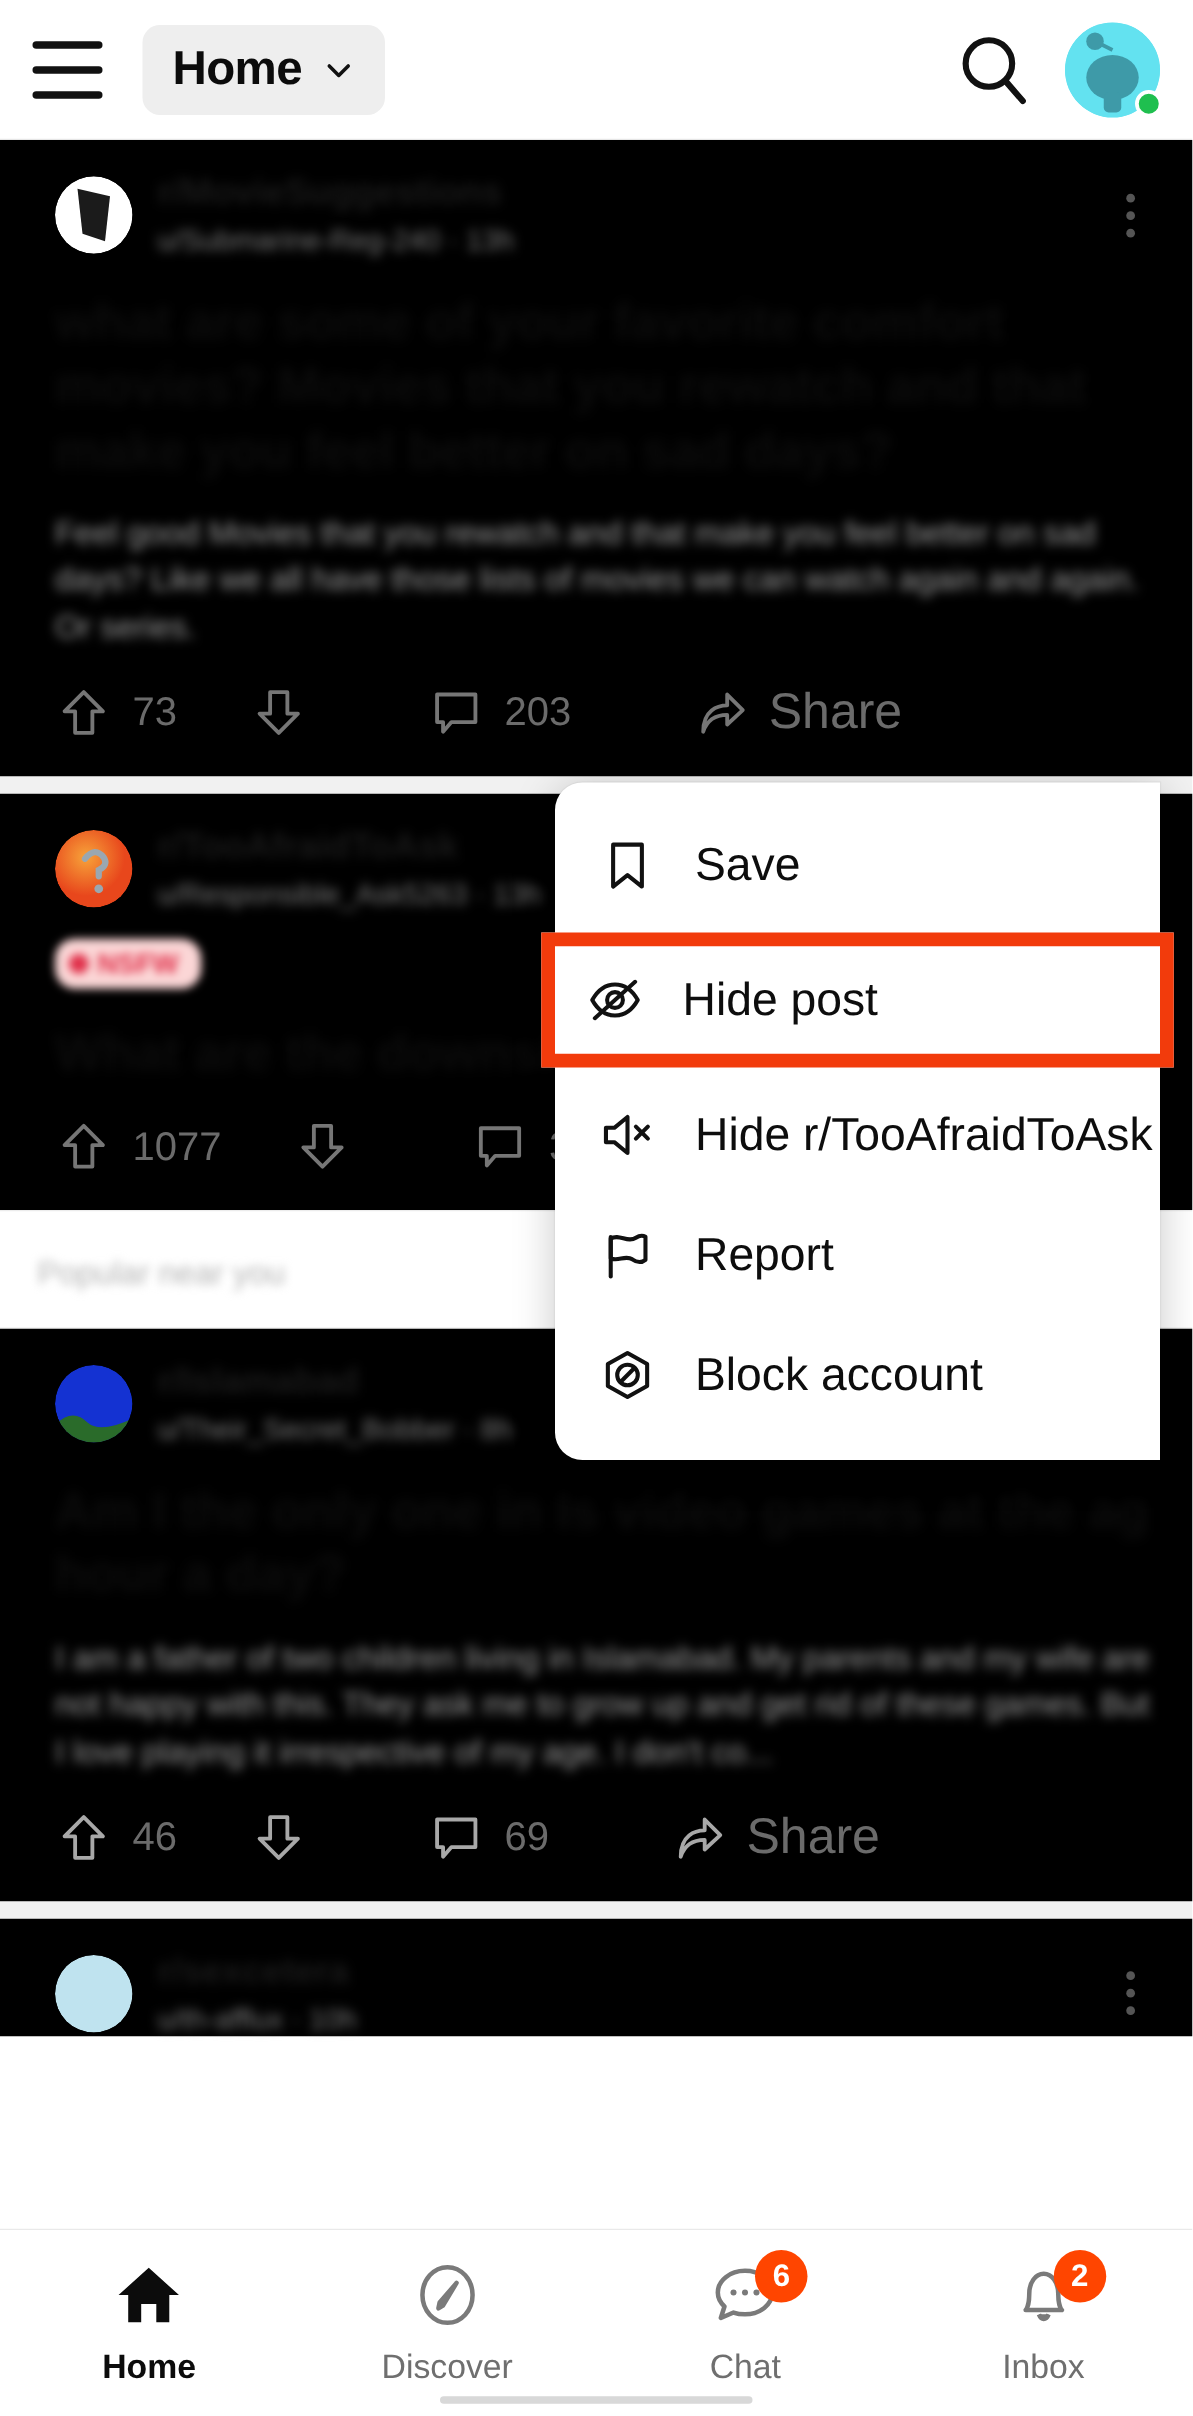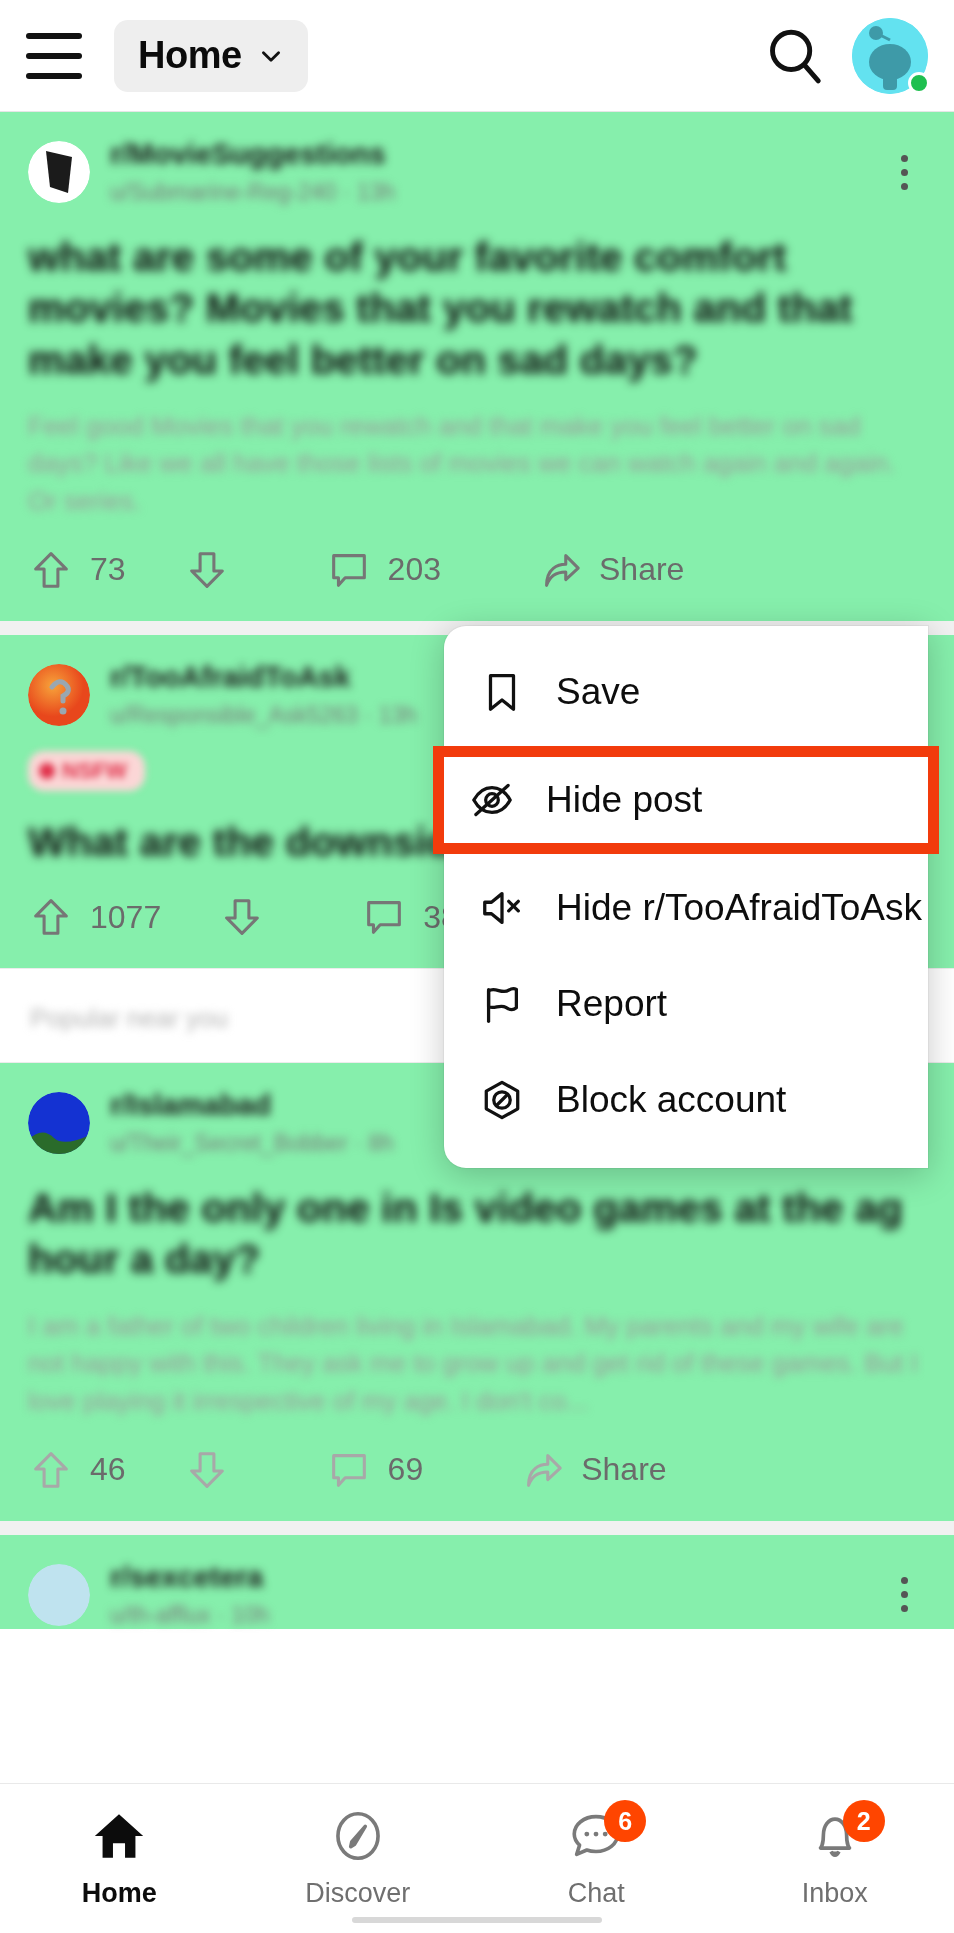--- a/index.html
+++ b/index.html
@@ -29,21 +29,21 @@
   .header-spacer { flex:1 1 auto; }
   .search-icon { width:62px; height:62px; margin-right:26px; cursor:pointer; }
   .avatar-wrap { position:relative; width:76px; height:76px; cursor:pointer; }
   .avatar-circle { width:76px; height:76px; border-radius:50%; background:#63E2F0;
      display:flex; align-items:flex-end; justify-content:center; overflow:hidden; }
   .online-dot { position:absolute; right:-2px; bottom:0px; width:22px; height:22px;
      border-radius:50%; background:#1FBF4F; border:3px solid #fff; }
 
   
   .feed { position:absolute; top:112px; left:0; width:954px; bottom:150px; background:#fff; }
-  .post { background:#86efac; padding:26px 28px 0 28px; position:relative; }
+  .post { background:#000000; padding:26px 28px 0 44px; position:relative; }
   .post-head { display:flex; align-items:center; gap:20px; }
   .sub-avatar { width:62px; height:62px; border-radius:50%; flex:0 0 auto; }
   .sub-meta { flex:1 1 auto; min-width:0; }
   .sub-name { font-size:29px; font-weight:bold; color:#1a1a1a; filter: blur(4.2px); white-space:nowrap; }
   .sub-sub { font-size:23px; color:#7a7a7a; margin-top:8px; filter: blur(4.2px); white-space:nowrap; }
   .kebab { width:44px; height:52px; display:flex; flex-direction:column; align-items:center;
      justify-content:center; gap:7px; cursor:pointer; flex:0 0 auto; }
   .kebab i { display:block; width:7px; height:7px; border-radius:50%; background:#555; }
   .post-title { font-size:41px; font-weight:bold; color:#0c0c0c; line-height:1.25;
      margin-top:26px; filter: blur(4.6px); }
@@ -52,21 +52,21 @@
      font-weight:bold; padding:7px 18px 7px 34px; border-radius:16px; position:relative;
      margin-top:22px; filter: blur(3.6px); }
   .nsfw-pill:before { content:""; position:absolute; left:11px; top:50%; transform:translateY(-50%);
      width:16px; height:16px; border-radius:50%; background:#E0304A; }
 
   .actions { display:flex; align-items:center; padding:26px 0 28px 0; gap:0; }
   .act { display:flex; align-items:center; gap:16px; cursor:pointer; }
   .act .num { font-size:32px; color:#6b6b6b; }
   .act-gap-a { width:58px; }
   .act-gap-b { width:96px; }
-  .share-label { font-size:32px; color:#6b6b6b; }
+  .share-label { font-size:40px; color:#6b6b6b; }
   .divider { height:14px; background:#f1f1f1; }
   .thin-divider { height:1px; background:#ececec; }
 
   .near-you { font-size:26px; color:#b4b4b4; padding:34px 30px 28px 30px; filter: blur(4px); }
 
   
   .ctx-menu {
     position:absolute; left:444px; top:626px; width:484px;
     background:#fff; border-radius:22px 0 0 22px;
     box-shadow: 0 6px 34px rgba(0,0,0,0.22), 0 0 0 1px rgba(0,0,0,0.04);

